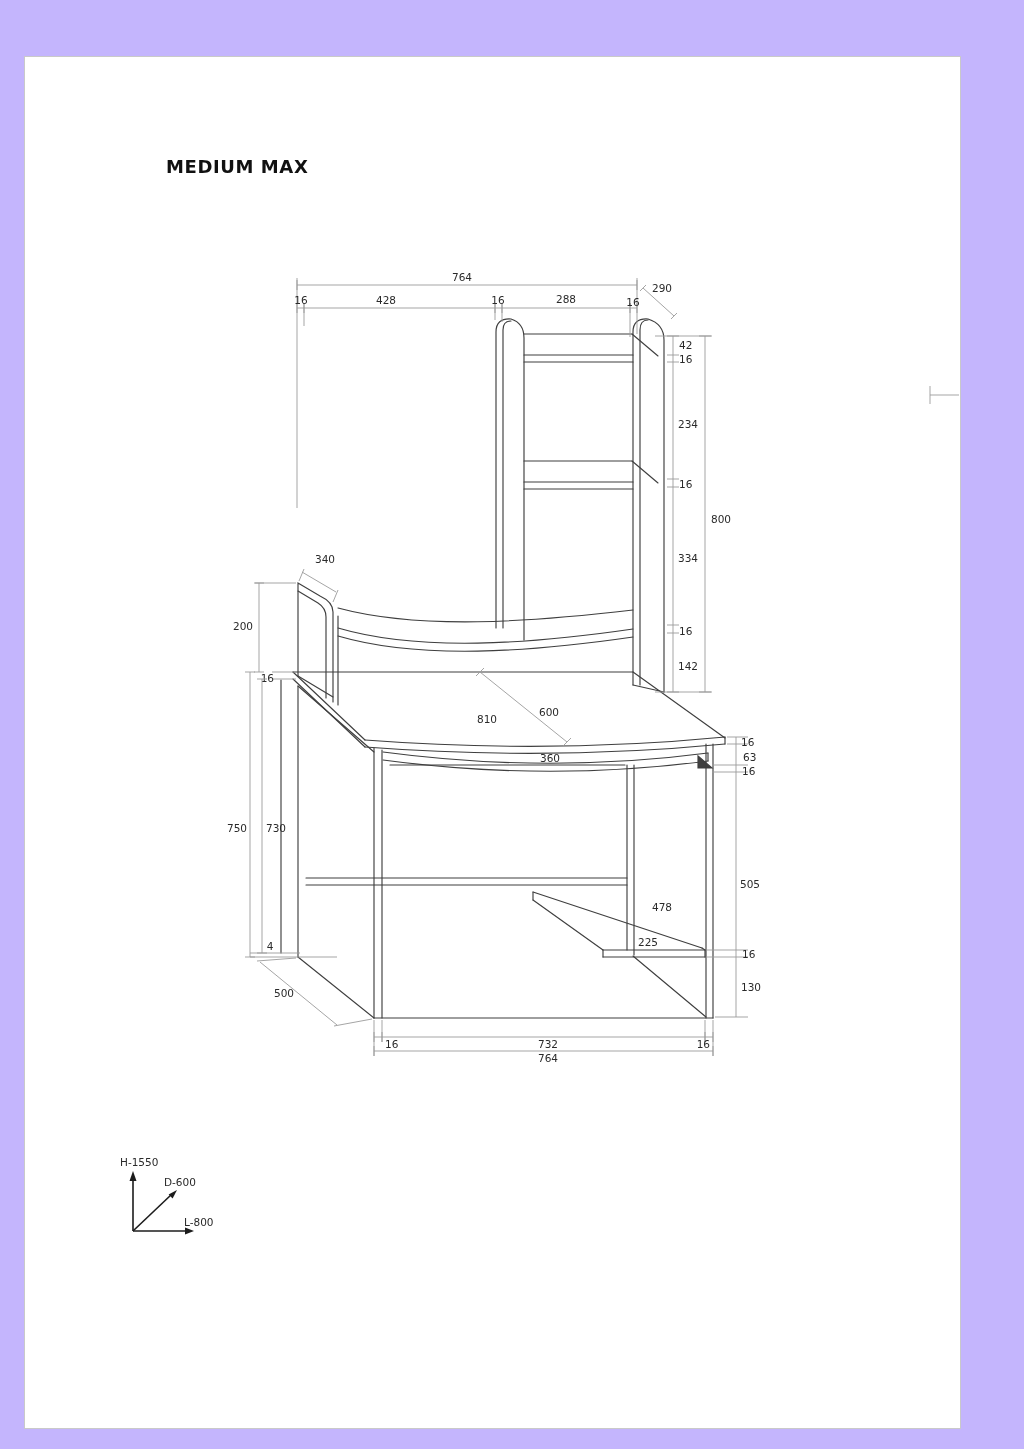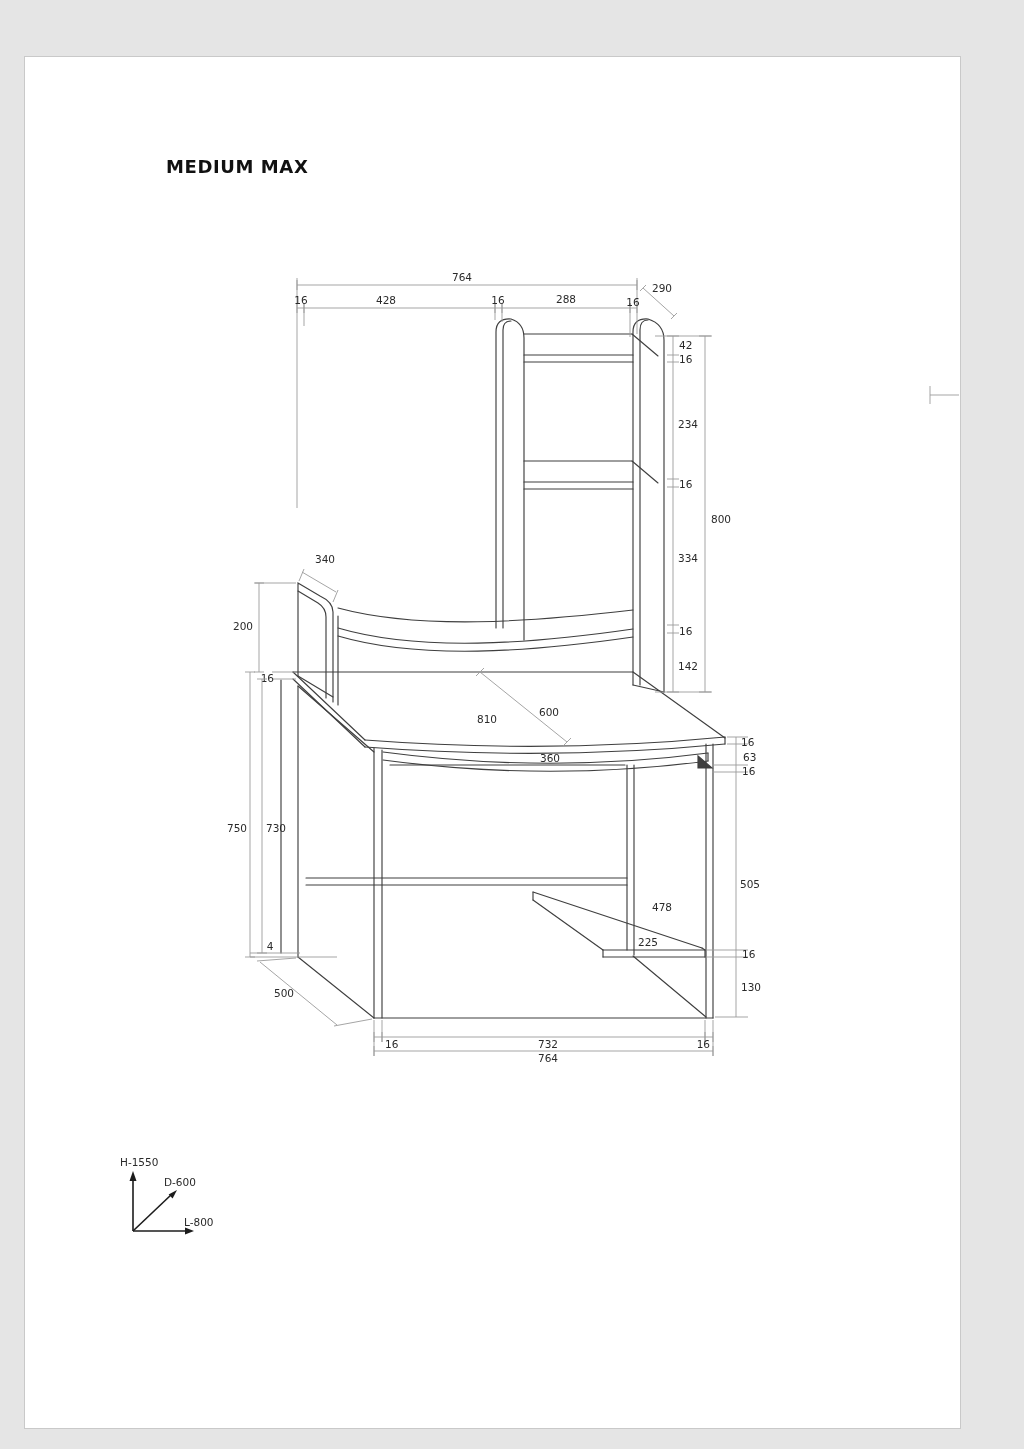--- a/index.html
+++ b/index.html
@@ -1,16 +1,16 @@
 <!DOCTYPE html>
 <html><head>
 <meta charset="utf-8">
 <style>
   html,body{margin:0;padding:0;background:#ffffff;}
-  .stage{position:relative;width:1024px;height:1449px;background:#e5e5e5;overflow:hidden;}
+  .stage{position:relative;width:1024px;height:1449px;background:#c4b5fd;overflow:hidden;}
   svg{position:absolute;left:0;top:0;}
   .f{stroke:#3f3f3f;stroke-width:1.15;fill:none;stroke-linecap:round;}
   .fb{stroke:#3f3f3f;stroke-width:1.15;fill:#3f3f3f;}
   .d{stroke:#9b9b9b;stroke-width:0.9;fill:none;}
   .ax{stroke:#1c1c1c;stroke-width:1.6;fill:none;}
   .axh{fill:#1c1c1c;stroke:none;}
   text{font-family:"DejaVu Sans","Liberation Sans",sans-serif;font-size:10.5px;fill:#2a2a2a;}
   text.title{font-size:18px;font-weight:bold;letter-spacing:0.6px;fill:#111111;}
   .border-rect{fill:#ffffff;stroke:#c9c9c9;stroke-width:1;}
 </style>

